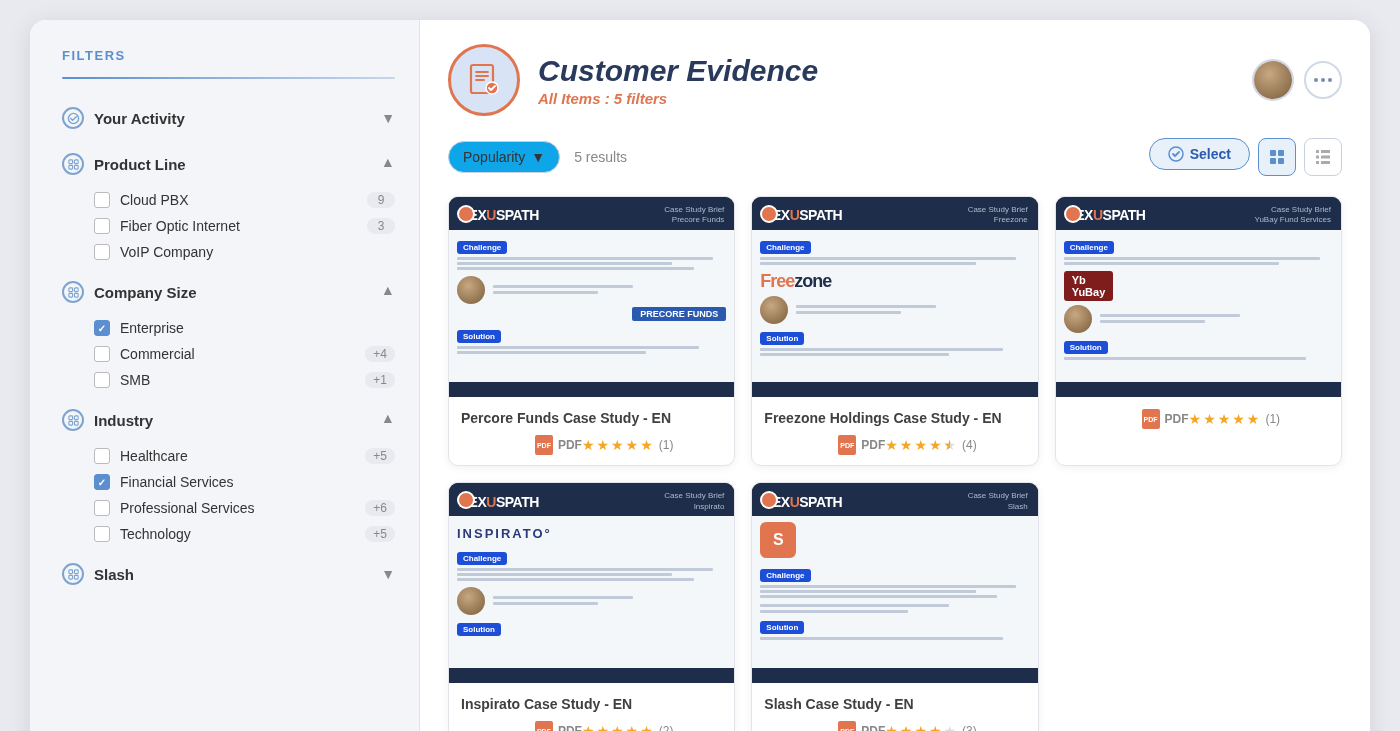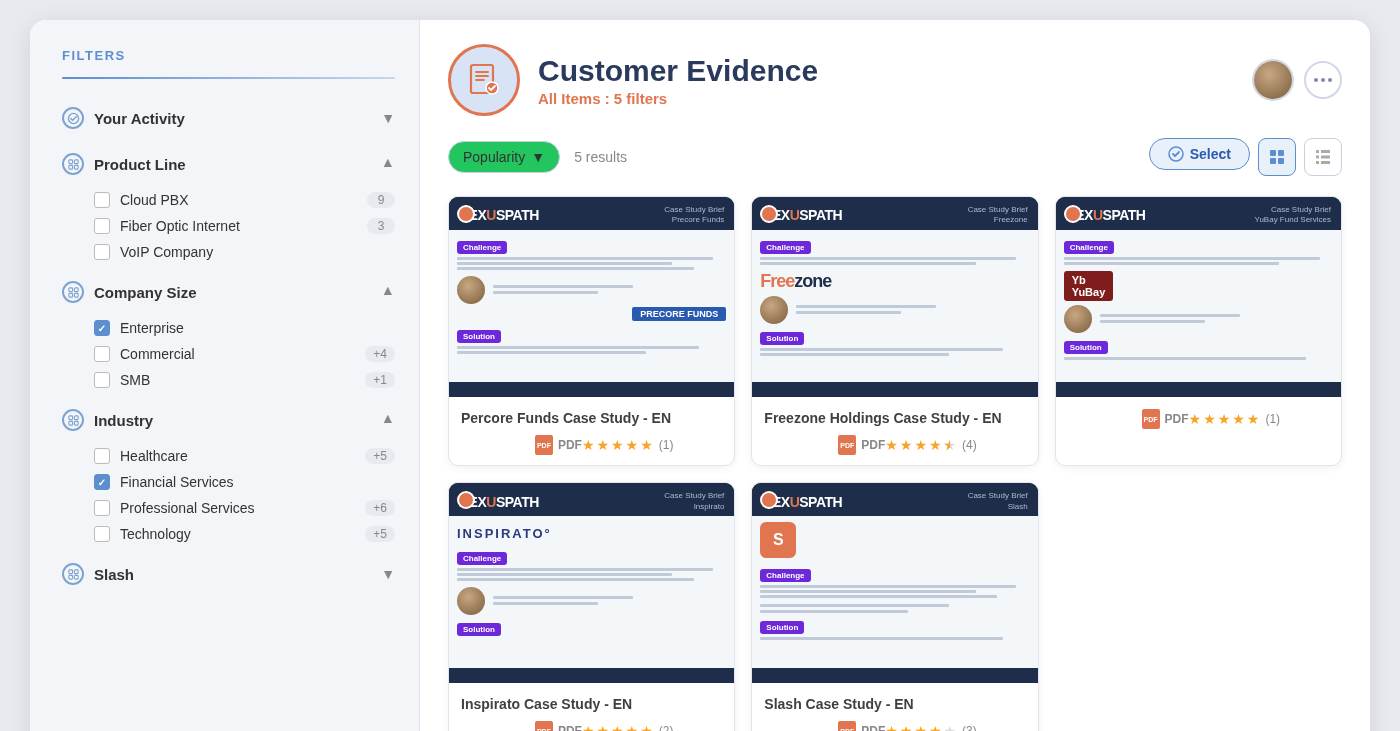--- a/index.html
+++ b/index.html
@@ -141,20 +141,21 @@
       flex-direction: column;
       padding: 24px 28px 20px 28px;
       overflow-y: auto;
     }
     
     .header {
       display: flex;
       align-items: center;
       justify-content: space-between;
       margin-bottom: 22px;
+      font-style: italic;
     }
     .header-left {
       display: flex;
       align-items: center;
       gap: 18px;
     }
     .header-icon-circle {
       width: 72px;
       height: 72px;
       border-radius: 50%;
@@ -227,21 +228,21 @@
       align-items: center;
       gap: 14px;
     }
     .sort-btn {
       display: flex;
       align-items: center;
       gap: 6px;
       padding: 7px 14px;
       border: 1.5px solid #c8d0e0;
       border-radius: 20px;
-      background: #22c55e;
+      background: #0ea5e9;
       cursor: pointer;
       font-size: 14px;
       color: #333;
     }
     .results-count {
       font-size: 14px;
       color: #888;
     }
     .toolbar-right {
       display: flex;
@@ -327,21 +328,21 @@
     }
     .logo-text .nexus-u { color: #e07550; }
     .card-brief-label {
       font-size: 9px;
       color: #aabbcc;
       text-align: right;
       line-height: 1.3;
     }
     .card-section-tag {
       display: inline-block;
-      background: #6d28d9;
+      background: #1d4ed8;
       color: #fff;
       font-size: 8px;
       font-weight: 700;
       border-radius: 3px;
       padding: 2px 6px;
       margin-bottom: 3px;
     }
     .card-info {
       padding: 12px 12px 10px 12px;
     }

